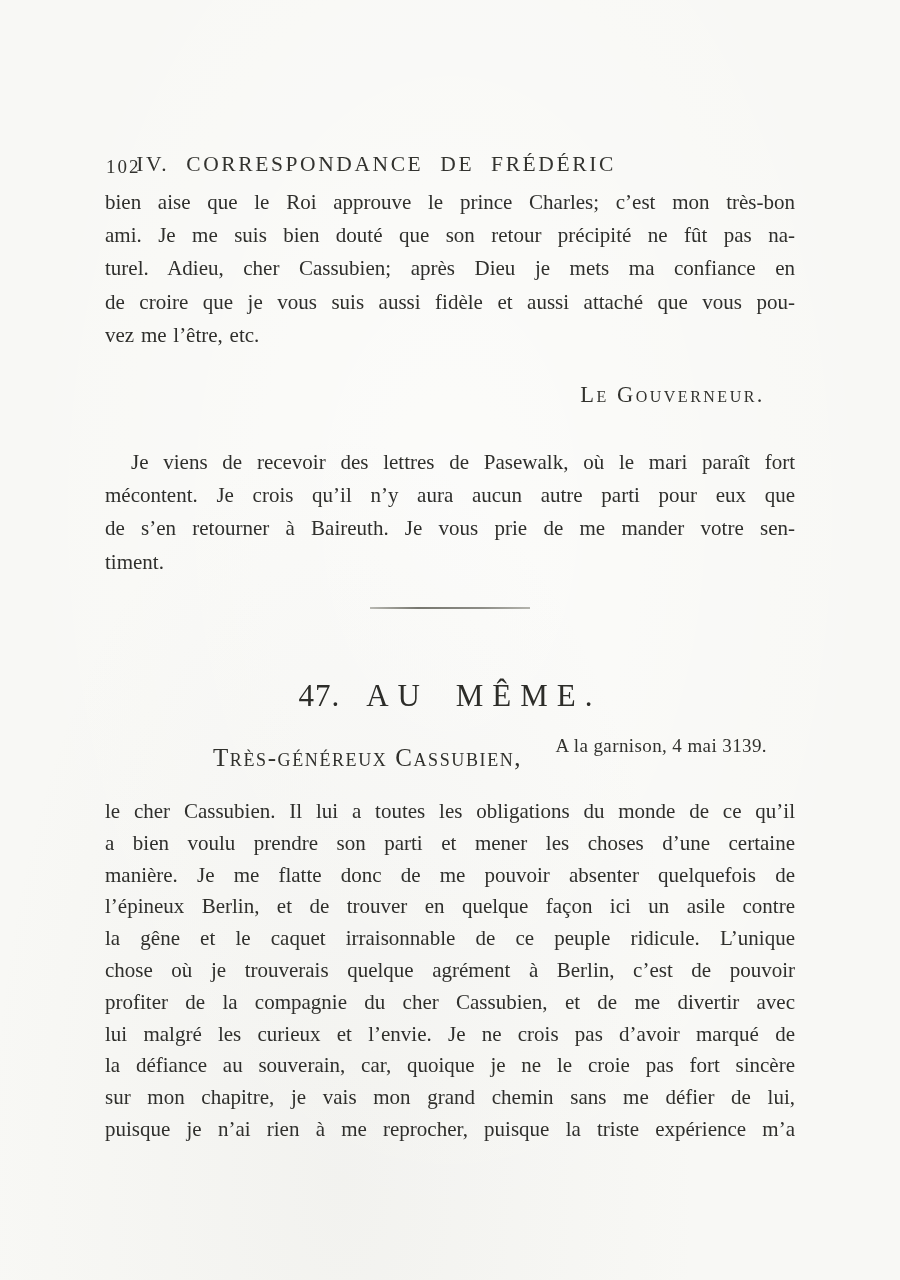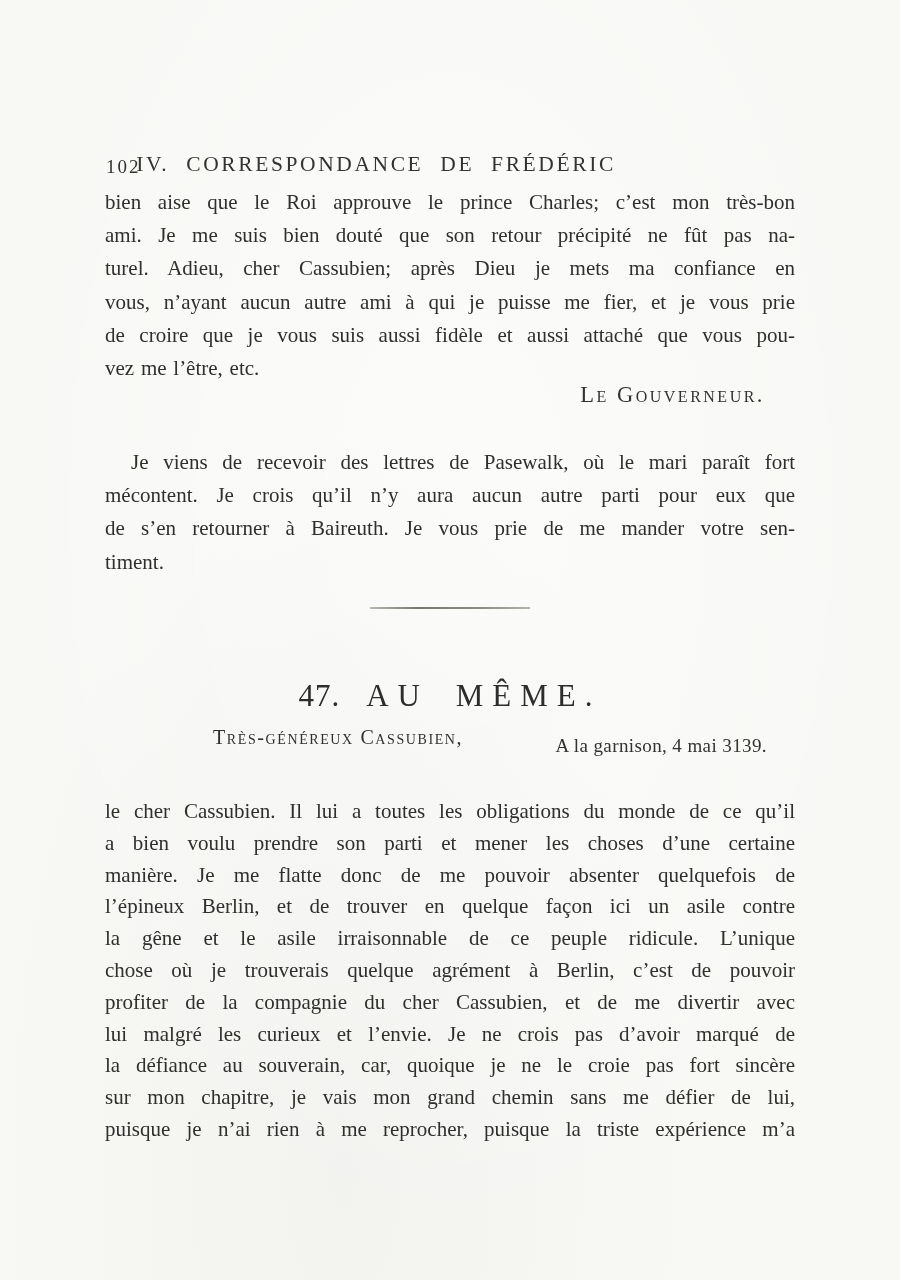--- a/index.html
+++ b/index.html
@@ -65,44 +65,43 @@
   }
   .h-num { letter-spacing: 1px; }
   .h-title { margin-left: 26px; letter-spacing: 9px; word-spacing: 10px; }
 
   .dateline {
     position: absolute; top: 735px; left: 105px; width: 662px;
     text-align: right; font-size: 19px; letter-spacing: 0.4px; color: #32322e;
   }
 
   .salutation {
-    position: absolute; top: 726px; left: 213px;
+    position: absolute; top: 744px; left: 213px;
     font-variant: small-caps;
-    font-size: 20px; letter-spacing: 1.6px; color: #30302c;
+    font-size: 25px; letter-spacing: 1.6px; color: #30302c;
   }
 
   #body47 { top: 796px; }
   #body47 .line { line-height: 31.8px; }
   .line.initial::first-letter { font-size: 1.42em; line-height: 0.8; }
 </style>
 </head>
 <body>
 
 <div class="page">
 
   <div class="header">
     <span class="page-number">102</span>
     <div class="running-title">IV. CORRESPONDANCE DE FRÉDÉRIC</div>
   </div>
 
   <div class="textblock" id="para1">
     <div class="line">bien aise que le Roi approuve le prince Charles; c’est mon très-bon</div>
     <div class="line">ami. Je me suis bien douté que son retour précipité ne fût pas na-</div>
     <div class="line">turel. Adieu, cher Cassubien; après Dieu je mets ma confiance en</div>
-    <div class="line">vous, n’ayant aucun autre ami à qui je puisse me fier, et je vous prie</div>
     <div class="line">de croire que je vous suis aussi fidèle et aussi attaché que vous pou-</div>
     <div class="line last">vez me l’être, etc.</div>
   </div>
 
   <div class="signature">Le Gouverneur.</div>
 
   <div class="textblock" id="para2">
     <div class="line indent">Je viens de recevoir des lettres de Pasewalk, où le mari paraît fort</div>
     <div class="line">mécontent. Je crois qu’il n’y aura aucun autre parti pour eux que</div>
     <div class="line">de s’en retourner à Baireuth. Je vous prie de me mander votre sen-</div>
@@ -117,21 +116,21 @@
 
   <div class="dateline">A la garnison, 4 mai 3139.</div>
 
   <div class="salutation">Très-généreux Cassubien,</div>
 
   <div class="textblock" id="body47">
     <div class="line">le cher Cassubien. Il lui a toutes les obligations du monde de ce qu’il</div>
     <div class="line">a bien voulu prendre son parti et mener les choses d’une certaine</div>
     <div class="line">manière. Je me flatte donc de me pouvoir absenter quelquefois de</div>
     <div class="line">l’épineux Berlin, et de trouver en quelque façon ici un asile contre</div>
-    <div class="line">la gêne et le asile irraisonnable de ce peuple ridicule. L’unique</div>
+    <div class="line">la gêne et le caquet irraisonnable de ce peuple ridicule. L’unique</div>
     <div class="line">chose où je trouverais quelque agrément à Berlin, c’est de pouvoir</div>
     <div class="line">profiter de la compagnie du cher Cassubien, et de me divertir avec</div>
     <div class="line">lui malgré les curieux et l’envie. Je ne crois pas d’avoir marqué de</div>
     <div class="line">la défiance au souverain, car, quoique je ne le croie pas fort sincère</div>
     <div class="line">sur mon chapitre, je vais mon grand chemin sans me défier de lui,</div>
     <div class="line">puisque je n’ai rien à me reprocher, puisque la triste expérience m’a</div>
   </div>
 
 </div>
 

